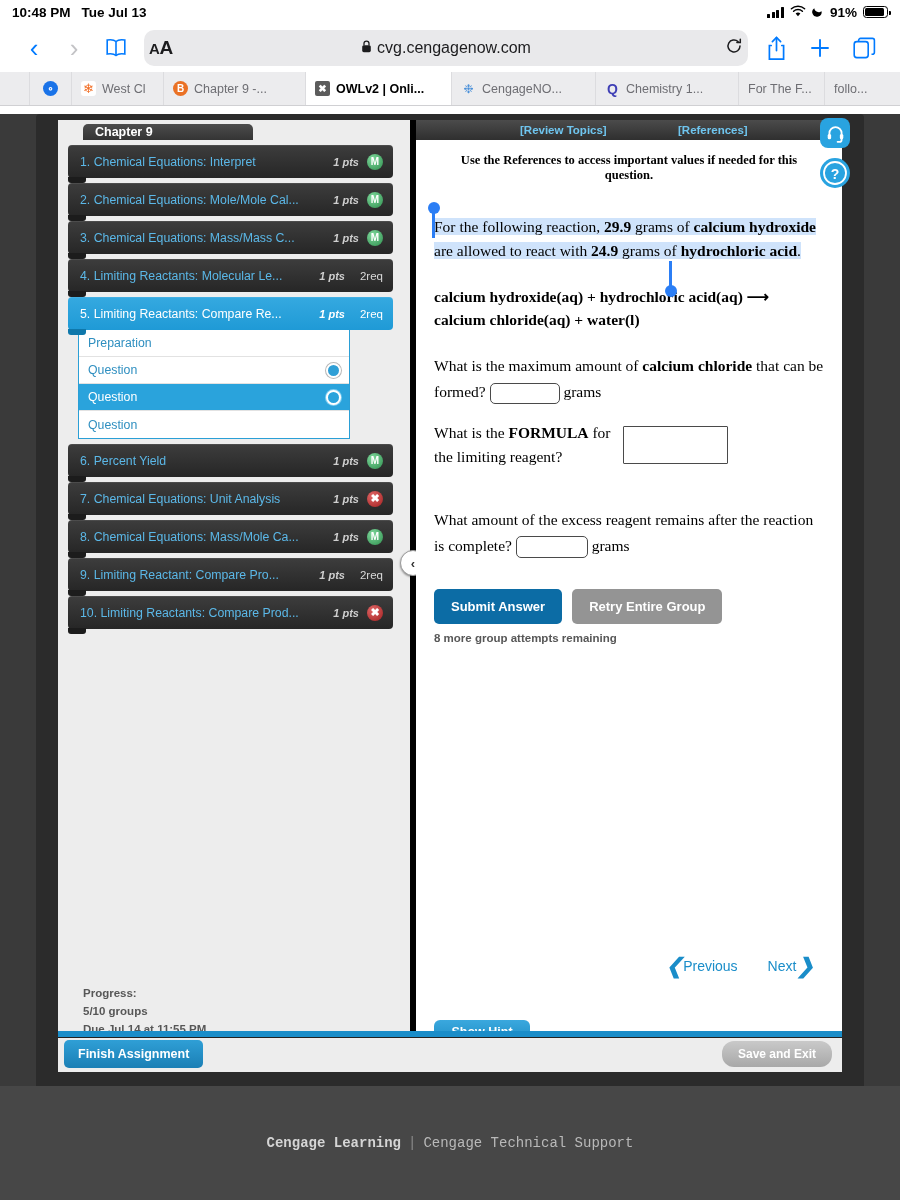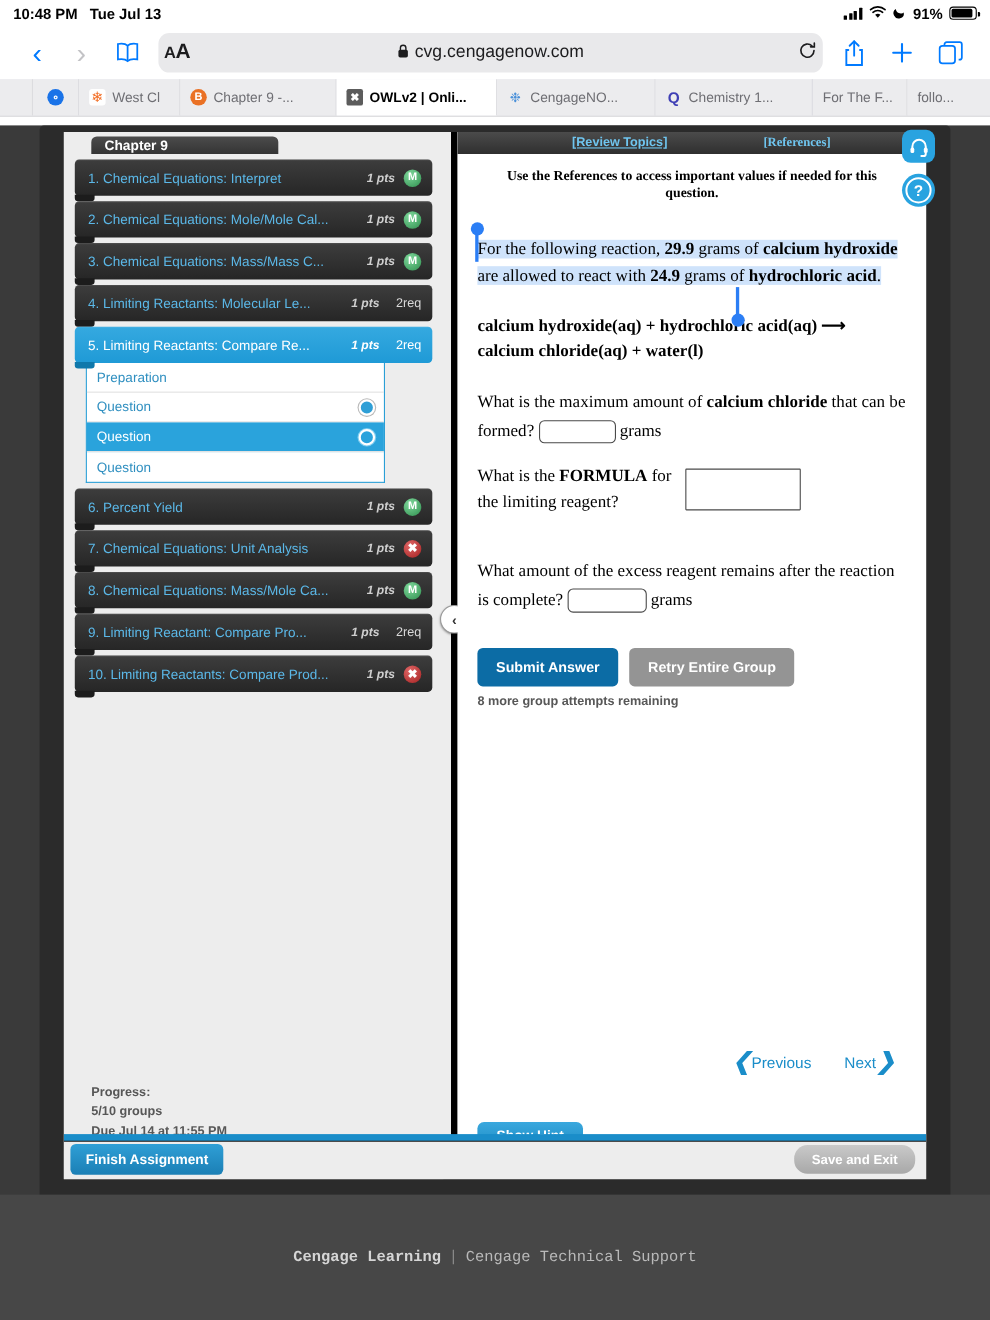--- a/index.html
+++ b/index.html
@@ -176,22 +176,22 @@
   .content {
     position:absolute; left:358px; top:0; width:426px; height:924px;
     background:#fff;
   }
   .content-head {
     height: 20px; background: linear-gradient(#4b4b4b,#2f2f2f);
     display:flex; align-items:center; font-size:11.5px; font-weight:bold;
     color:#6fc5ef; border-radius: 0 5px 0 0;
   }
   .content-head span { position:absolute; }
-  .rt { left: 104px; text-decoration: underline; }
-  .rf { left: 278px; font-family: Liberation Serif, serif; }
+  .rt { left: 104px; }
+  .rf { left: 262px; }
   .content-inner { padding: 10px 18px 0 18px; }
   .ref-note {
     text-align:center; font-family:"Liberation Serif", serif;
     font-weight:bold; font-size:12.5px; color:#000; line-height:15px;
     padding: 3px 14px 0 14px;
   }
   .qbody { font-family:"Liberation Serif", serif; font-size:15.5px; color:#000; }
 
   .sel-wrap { position:relative; margin-top: 26px; }
   .sel-text { line-height: 24px; margin-top: 32px; }

